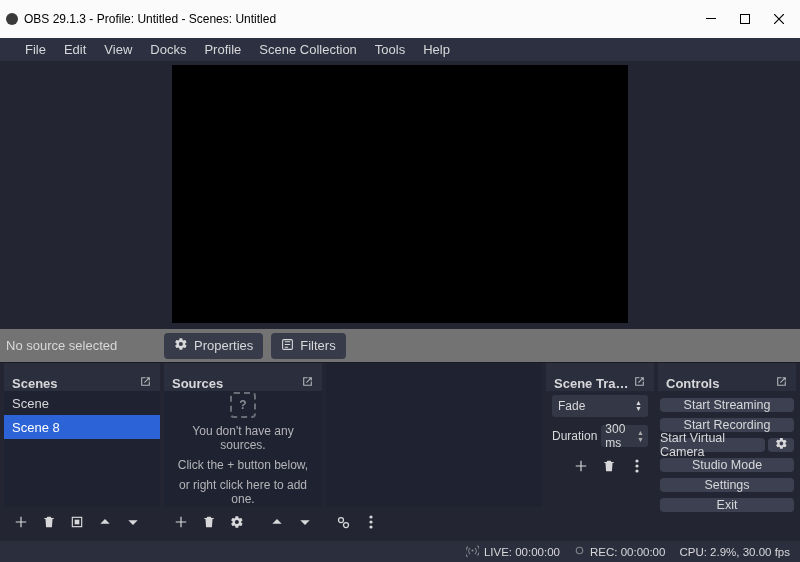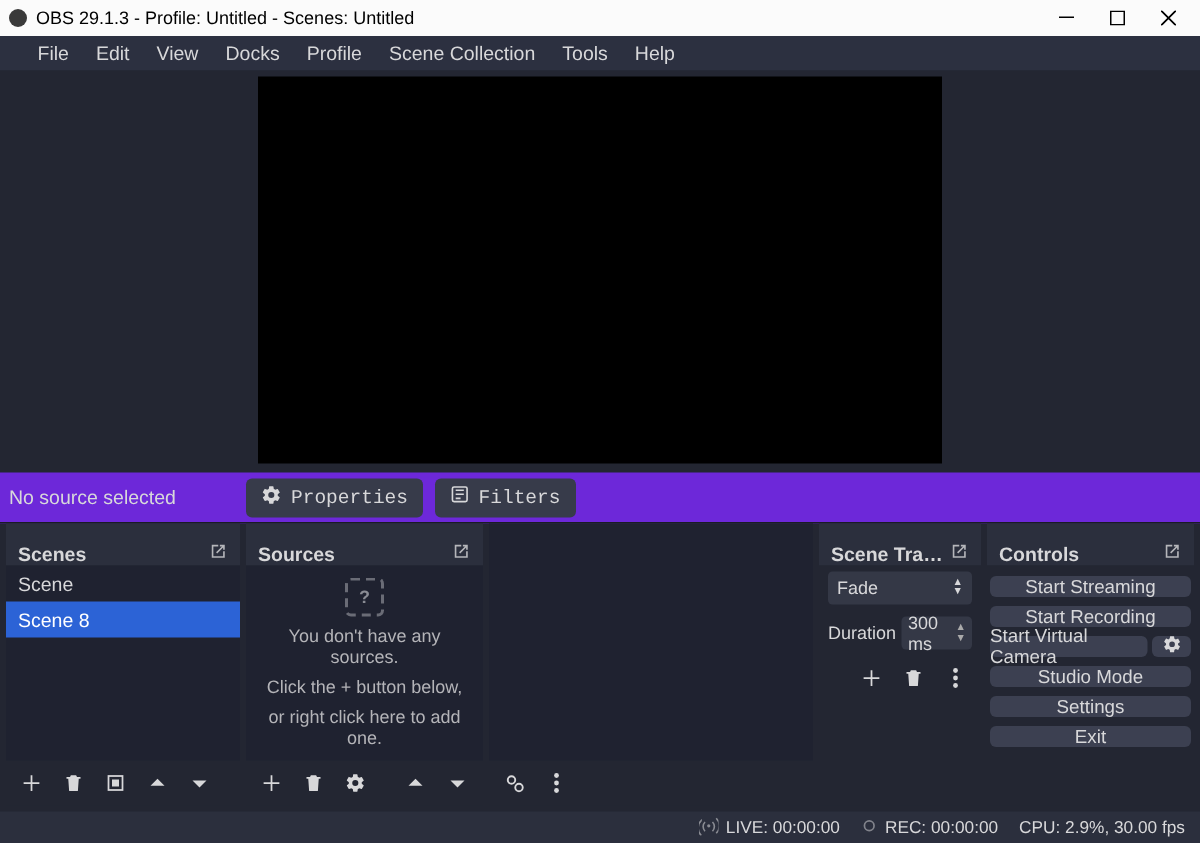--- a/index.html
+++ b/index.html
@@ -5,21 +5,21 @@
   * { box-sizing: border-box; margin: 0; padding: 0; }
   body {
     width: 800px; height: 562px;
     background: #232632; color: #d8d8da;
     font-family: "Segoe UI", Arial, sans-serif;
     font-size: 13px; overflow: hidden;
     display: flex; flex-direction: column;
   }
   
   .titlebar {
-    height: 24px; background: #fbfbfb; color: #000;
+    height: 38px; background: #fbfbfb; color: #000;
     display: flex; align-items: center; padding: 0 4px 0 6px;
     font-size: 12px;
   }
   .titlebar .logo { width: 12px; height: 12px; border-radius: 50%; background: #3a3a3a; margin-right: 6px; }
   .titlebar .title { flex: 1; }
   .winbtn { width: 34px; display:flex; justify-content:center; align-items:center; height:21px; }
   .winbtn svg { display:block; }
   
   .menubar {
     height: 23px; background: #2c3040; display: flex; align-items: center;
@@ -27,27 +27,27 @@
   }
   .menubar span { padding: 2px 8px; }
   
   .preview-wrap {
     flex: 0 0 268px; background:#232632; display:flex; justify-content:center; padding-top:4px;
   }
   .preview { width: 456px; height: 258px; background: #000; }
   
   .srcbar {
     height: 34px; display:flex; align-items:center; gap:8px; padding: 0 6px;
-    background:#6d28d9; border-bottom:1px solid #1a1c24;
+    background:#737373; border-bottom:1px solid #1a1c24;
   }
   .srcbar .label { flex:0 0 150px; }
   .btn-dark {
     background:#373b4a; border-radius:4px; height:26px;
     display:inline-flex; align-items:center; padding:0 10px; gap:6px;
-    font-size:13px; color:#d8d8da;font-family:Liberation Mono, monospace;
+    font-size:13px; color:#d8d8da;
   }
   
   .docks { flex:1 1 auto; display:flex; gap:4px; padding:0 4px 4px 4px; min-height:0; }
   .dock {
     background:#232632; display:flex; flex-direction:column; min-width:0;
   }
   .dock-scenes{flex:0 0 156px}
   .dock-sources{flex:0 0 158px}
   .dock-mixer{flex:1 1 auto}
   .dock-trans{flex:0 0 108px}

